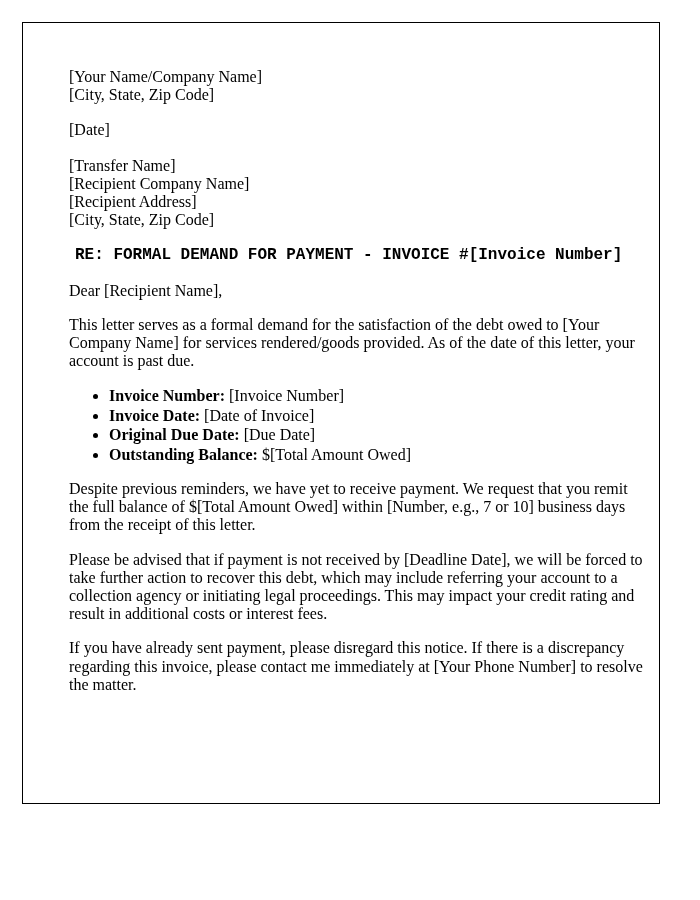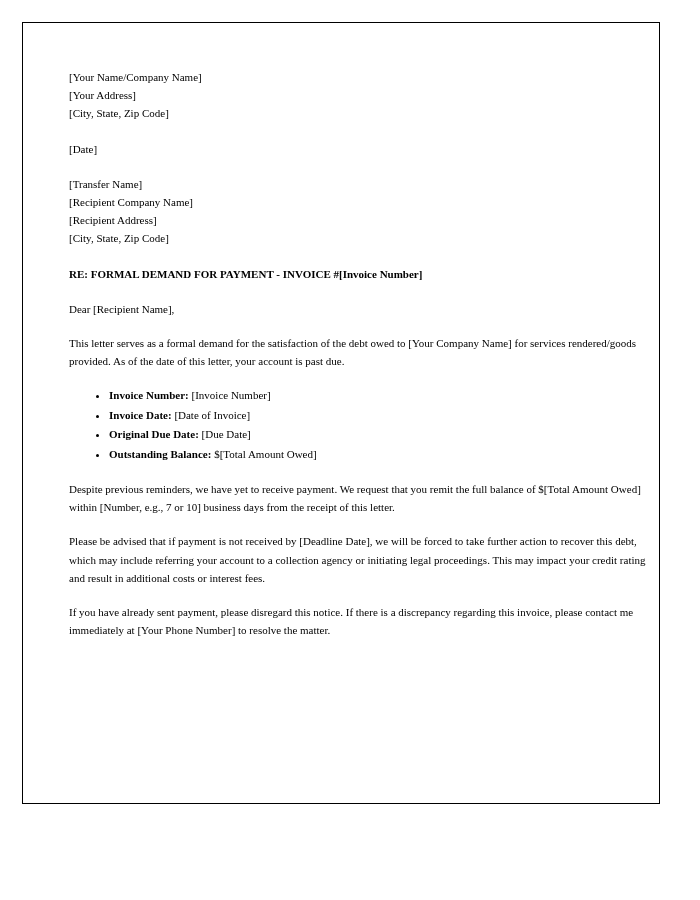--- a/index.html
+++ b/index.html
@@ -28,32 +28,33 @@
     height: 782px;
     border: 1px solid #000000;
     box-sizing: border-box;
     overflow: hidden;
   }
   .doc-body {
     position: absolute;
     left: 46px;
     top: 45px;
     width: 580px;
-    font-size: 11px;
+    font-size: 16px;
     line-height: 18.2px;
   }
   .block {
     margin: 0 0 17px 0;
   }
   .line {
     white-space: pre-wrap;
   }
   .subject {
     font-weight: bold;
-    margin: 0 0 17px 0;
+    margin: 0 0 17px 6px;
+    font-family: Liberation Mono, monospace;
   }
   .para {
     margin: 0 0 16px 0;
     text-align: left;
   }
   ul.invoice-list {
     margin: 0 0 16px 0;
     padding-left: 40px;
     list-style-type: disc;
   }
@@ -68,21 +69,20 @@
 </style>
 </head>
 <body>
 
 <div class="page">
   <div class="doc-frame">
     <div class="doc-body">
 
       <div class="block">
         <div class="line">[Your Name/Company Name]</div>
-        <div class="line">[Your Address]</div>
         <div class="line">[City, State, Zip Code]</div>
       </div>
 
       <div class="block">
         <div class="line">[Date]</div>
       </div>
 
       <div class="block">
         <div class="line">[Transfer Name]</div>
         <div class="line">[Recipient Company Name]</div>

